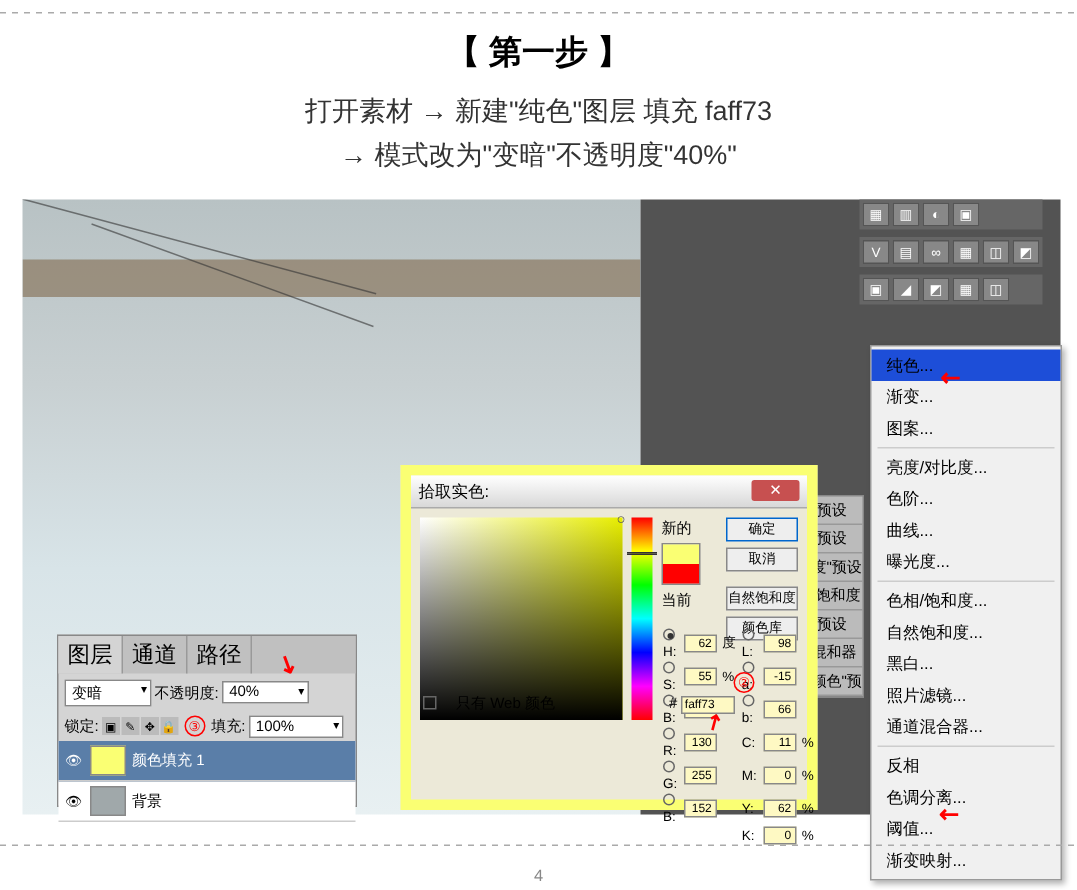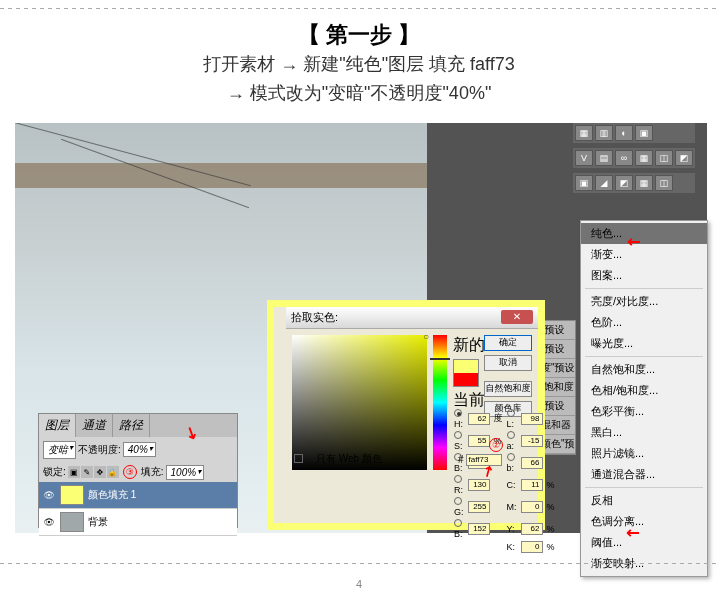--- a/index.html
+++ b/index.html
@@ -6,21 +6,21 @@
     body { width: 718px; height: 593px; font-family: "SimSun", sans-serif; background: #fff; position: relative; overflow: hidden; }
     body::before, body::after {
       content: ""; position: absolute; left: 0; right: 0; height: 1px;
       background-image: linear-gradient(to right, #aaa 4px, transparent 4px);
       background-size: 8px 1px;
     }
     body::before { top: 8px; }
     body::after { top: 563px; }
     
     .header { text-align: center; padding: 20px 0 15px; }
-    .step-title { font-size: 22px; font-weight: bold; }
+    .step-title { font-size: 22px; font-weight: bold; margin-bottom: 10px; }
     .instruction { font-size: 18px; color: #333; line-height: 1.6; }
     
     .ps-area { position: relative; width: 100%; height: 440px; }
     
     .photo-bg { position: absolute; left: 15px; top: 0; width: 412px; height: 410px; background: linear-gradient(180deg, #b8c2c4 0%, #c8d0d2 30%, #d8e4e8 60%, #e8f0f2 100%); overflow: hidden; }
     .photo-bg::before { content: ""; position: absolute; top: 40px; left: 0; right: 0; height: 25px; background: #8a7860; opacity: 0.7; }
     .photo-line1 { position: absolute; top: 30px; left: -10px; width: 250px; height: 1px; background: #333; transform: rotate(15deg); opacity: 0.6; }
     .photo-line2 { position: absolute; top: 50px; left: 40px; width: 200px; height: 1px; background: #333; transform: rotate(20deg); opacity: 0.6; }
     
     .gray-panel { position: absolute; left: 427px; top: 0; width: 280px; height: 410px; background: #535353; }
@@ -30,70 +30,70 @@
     .tool-btn { width: 18px; height: 16px; background: #888; border: 1px solid #555; font-size: 9px; display: flex; align-items: center; justify-content: center; color: #fff; }
     
     .preset-list { position: absolute; left: 506px; top: 197px; width: 70px; background: #bbb; font-size: 10px; border: 1px solid #888; }
     .preset-item { padding: 2px 3px; border-bottom: 1px solid #999; white-space: nowrap; overflow: hidden; display: flex; }
     .preset-arrow { font-size: 7px; margin-right: 2px; }
     
     .layers-panel {
       position: absolute; left: 38px; top: 290px; width: 200px; height: 115px;
       background: #d4d4d4; border: 1px solid #888;
     }
-    .layers-tabs { display: flex; background: #c0c0c0; font-size: 12px; font-style: italic; }
+    .layers-tabs { display: flex; background: #c0c0c0; font-size: 15px; }
     .layers-tab { padding: 3px 6px; border-right: 1px solid #999; }
     .layers-tab.active { background: #d4d4d4; }
     .layers-controls { display: flex; align-items: center; padding: 4px; font-size: 10px; gap: 2px; }
-    .layers-dropdown { background: #fff; border: 1px solid #888; padding: 1px 7px 1px 4px; font-size: 10px; position: relative; font-style: italic; }
+    .layers-dropdown { background: #fff; border: 1px solid #888; padding: 1px 32px 1px 4px; font-size: 10px; position: relative; }
     .layers-dropdown::after { content: "▾"; position: absolute; right: 2px; top: 1px; font-size: 8px; }
     .layers-row2 { display: flex; align-items: center; padding: 2px 4px; font-size: 10px; gap: 2px; }
     .lock-icons { display: flex; gap: 1px; }
     .lock-icon { width: 12px; height: 12px; background: #bbb; font-size: 8px; display: flex; align-items: center; justify-content: center; }
     .circle-3 { display: inline-flex; width: 14px; height: 14px; border: 1px solid red; border-radius: 50%; color: red; font-size: 9px; align-items: center; justify-content: center; margin: 0 2px; }
     .layers-list { background: #fff; }
     .layer-row { display: flex; align-items: center; padding: 3px; border-bottom: 1px solid #ccc; font-size: 10px; gap: 4px; }
     .layer-row.selected { background: #5a7ea8; color: #fff; }
     .eye-icon { width: 14px; height: 14px; display: flex; align-items: center; justify-content: center; font-size: 9px; }
     .layer-thumb { width: 24px; height: 20px; background: #faff73; border: 1px solid #888; }
     .layer-thumb.bg { background: #a0a8aa; }
     .red-arrow-1 { position: absolute; color: red; font-size: 16px; transform: rotate(25deg); left: 185px; top: 300px; font-weight: bold; }
     
     .color-dialog {
       position: absolute; left: 267px; top: 177px; width: 278px; height: 230px;
-      background: #ece9d8; border: 7px solid #faff73; padding-left: 12px;
+      background: #ece9d8; border: 7px solid #faff73;
     }
     .dialog-header { display: flex; justify-content: space-between; background: linear-gradient(#fff, #d8d8d8); padding: 3px 5px; font-size: 11px; border-bottom: 1px solid #aaa; }
     .dialog-close { width: 32px; height: 14px; background: #c75050; color: #fff; font-size: 10px; display: flex; align-items: center; justify-content: center; border-radius: 2px; }
     .dialog-body { display: flex; padding: 6px; gap: 6px; position: relative; }
     .color-field { width: 135px; height: 135px; background: linear-gradient(to bottom, transparent, #000), linear-gradient(to right, #fff, #e8ee00); position: relative; }
     .color-field::after { content: "○"; position: absolute; top: -4px; right: -2px; color: #555; font-size: 10px; }
     .color-slider { width: 14px; height: 135px; background: linear-gradient(to bottom, #f00, #ff0, #0f0, #0ff, #00f, #f0f, #f00); position: relative; }
     .slider-mark { position: absolute; left: -3px; width: 20px; height: 2px; border-top: 1px solid #333; border-bottom: 1px solid #333; }
-    .color-right { display: flex; flex-direction: column; gap: 3px; font-size: 16px; }
+    .color-right { display: flex; flex-direction: column; gap: 3px; font-size: 10px; }
     .swatch-box { width: 26px; height: 28px; border: 1px solid #888; display: flex; flex-direction: column; }
     .swatch-top { flex: 1; background: #faff73; }
     .swatch-bot { flex: 1; background: #ff0000; }
     .dialog-buttons { position: absolute; right: 6px; top: 6px; display: flex; flex-direction: column; gap: 4px; }
     .dlg-btn { width: 48px; height: 16px; border: 1px solid #888; background: #eee; font-size: 9px; display: flex; align-items: center; justify-content: center; }
     .dlg-btn.ok { border: 1px solid #06c; }
     .values-grid { position: absolute; left: 168px; top: 80px; font-size: 9px; display: grid; grid-template-columns: auto auto auto auto auto auto; gap: 2px 4px; align-items: center; }
     .val-input { width: 22px; height: 12px; background: #fef9c3; border: 1px solid #888; font-size: 8px; text-align: right; padding-right: 2px; display: inline-block; }
     .web-check { position: absolute; left: 8px; bottom: 10px; font-size: 10px; display: flex; align-items: center; gap: 13px; }
     .hex-row { position: absolute; left: 172px; bottom: 10px; font-size: 10px; display: flex; align-items: center; gap: 2px; }
     .circle-2 { position: absolute; display: inline-flex; width: 14px; height: 14px; border: 1px solid red; border-radius: 50%; color: red; font-size: 9px; align-items: center; justify-content: center; right: 35px; bottom: 24px; }
     .red-arrow-2 { position: absolute; left: 196px; bottom: -3px; color: red; font-size: 14px; transform: rotate(-30deg); font-weight: bold; }
     
     .context-menu {
       position: absolute; left: 580px; top: 97px; width: 128px;
       background: #f0f0f0; border: 1px solid #999; box-shadow: 2px 2px 4px rgba(0,0,0,0.3);
       font-size: 11px; padding: 2px 0;
     }
     .menu-item { padding: 3px 10px; white-space: nowrap; }
-    .menu-item.hl { background: #737373; }
+    .menu-item.hl { background: #1d4ed8; }
     .menu-sep { height: 1px; background: #ccc; margin: 2px 4px; }
     .red-arrow-m { position: absolute; left: 627px; top: 109px; color: red; font-size: 16px; transform: rotate(-45deg); font-weight: bold; }
     .red-arrow-b { position: absolute; left: 626px; top: 400px; color: red; font-size: 16px; transform: rotate(-45deg); font-weight: bold; }
     
     .radio { width: 8px; height: 8px; border: 1px solid #666; border-radius: 50%; display: inline-block; margin-right: 1px; }
     .radio.on::after { content: ""; display: block; width: 4px; height: 4px; background: #333; border-radius: 50%; margin: 2px; }
     .checkbox { width: 9px; height: 9px; border: 1px solid #666; display: inline-block; }
     
     .page-num { position: absolute; bottom: 3px; left: 50%; transform: translateX(-50%); font-size: 11px; color: #888; }
   </style>
@@ -290,25 +290,25 @@
     </div>
   </div>
 
   <div class="context-menu">
     <div class="menu-item hl">纯色...</div>
     <div class="menu-item">渐变...</div>
     <div class="menu-item">图案...</div>
     <div class="menu-sep"></div>
     <div class="menu-item">亮度/对比度...</div>
     <div class="menu-item">色阶...</div>
+    <div class="menu-item">曲线...</div>
     <div class="menu-item">曝光度...</div>
     <div class="menu-sep"></div>
+    <div class="menu-item">色相/饱和度...</div>
     <div class="menu-item">自然饱和度...</div>
-    <div class="menu-item">色相/饱和度...</div>
-    <div class="menu-item">色彩平衡...</div>
     <div class="menu-item">黑白...</div>
     <div class="menu-item">照片滤镜...</div>
     <div class="menu-item">通道混合器...</div>
     <div class="menu-sep"></div>
     <div class="menu-item">反相</div>
     <div class="menu-item">色调分离...</div>
     <div class="menu-item">阈值...</div>
     <div class="menu-item">渐变映射...</div>
 
   </div>

